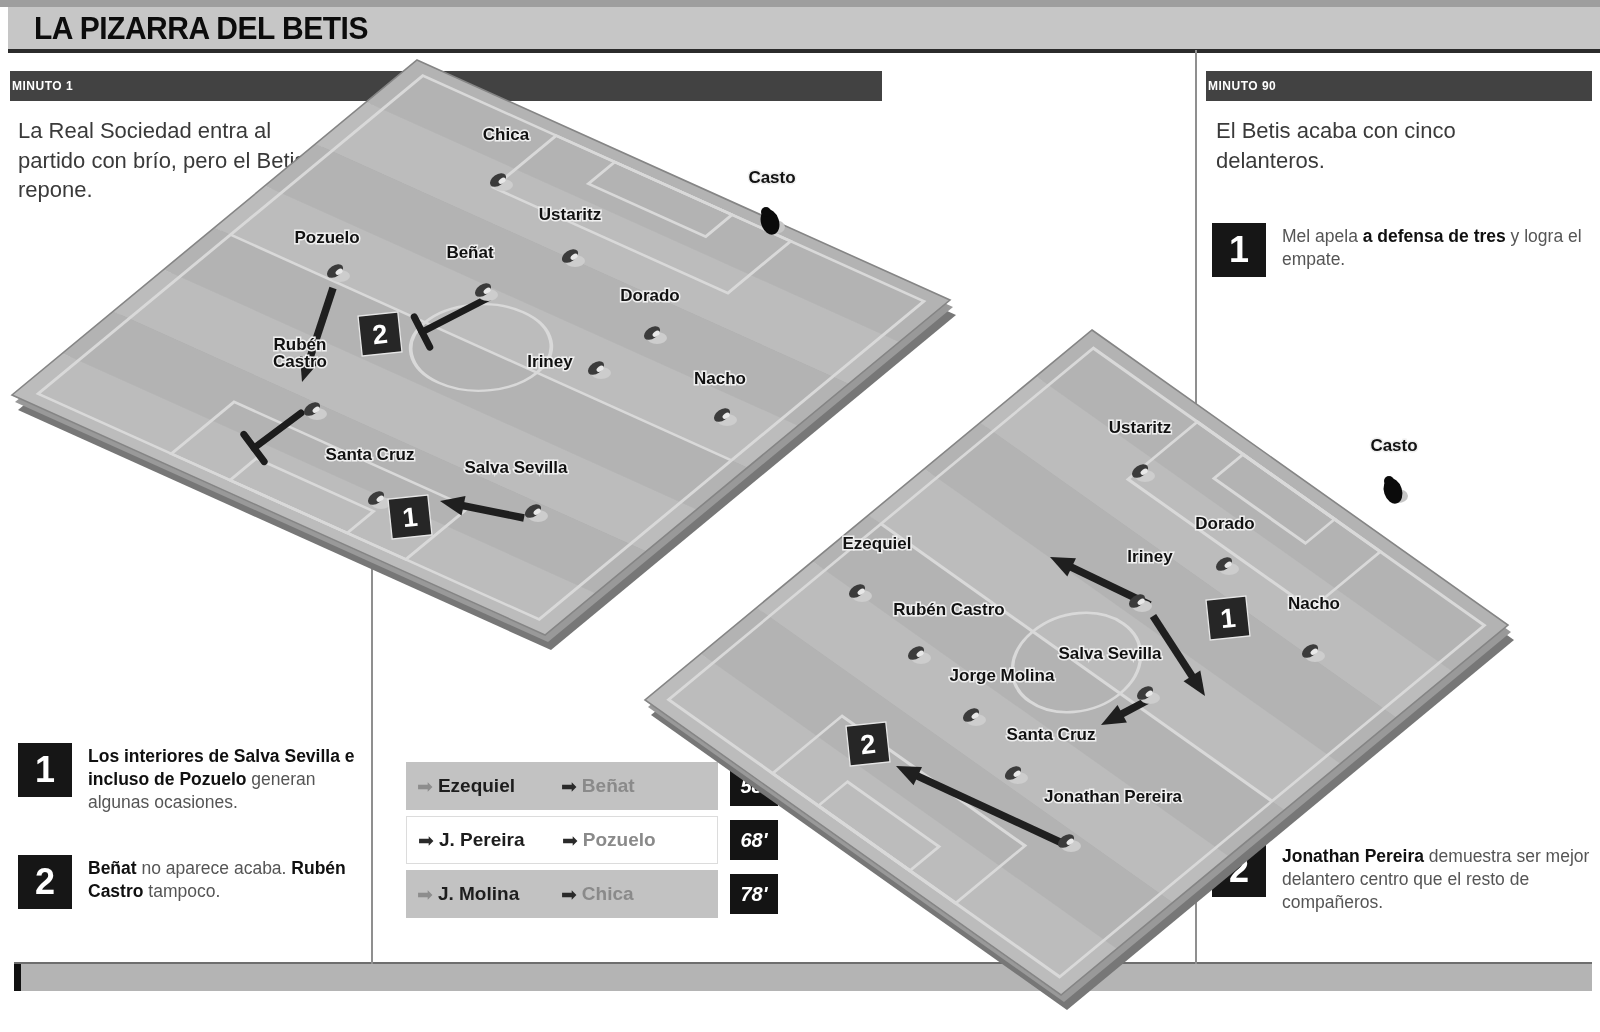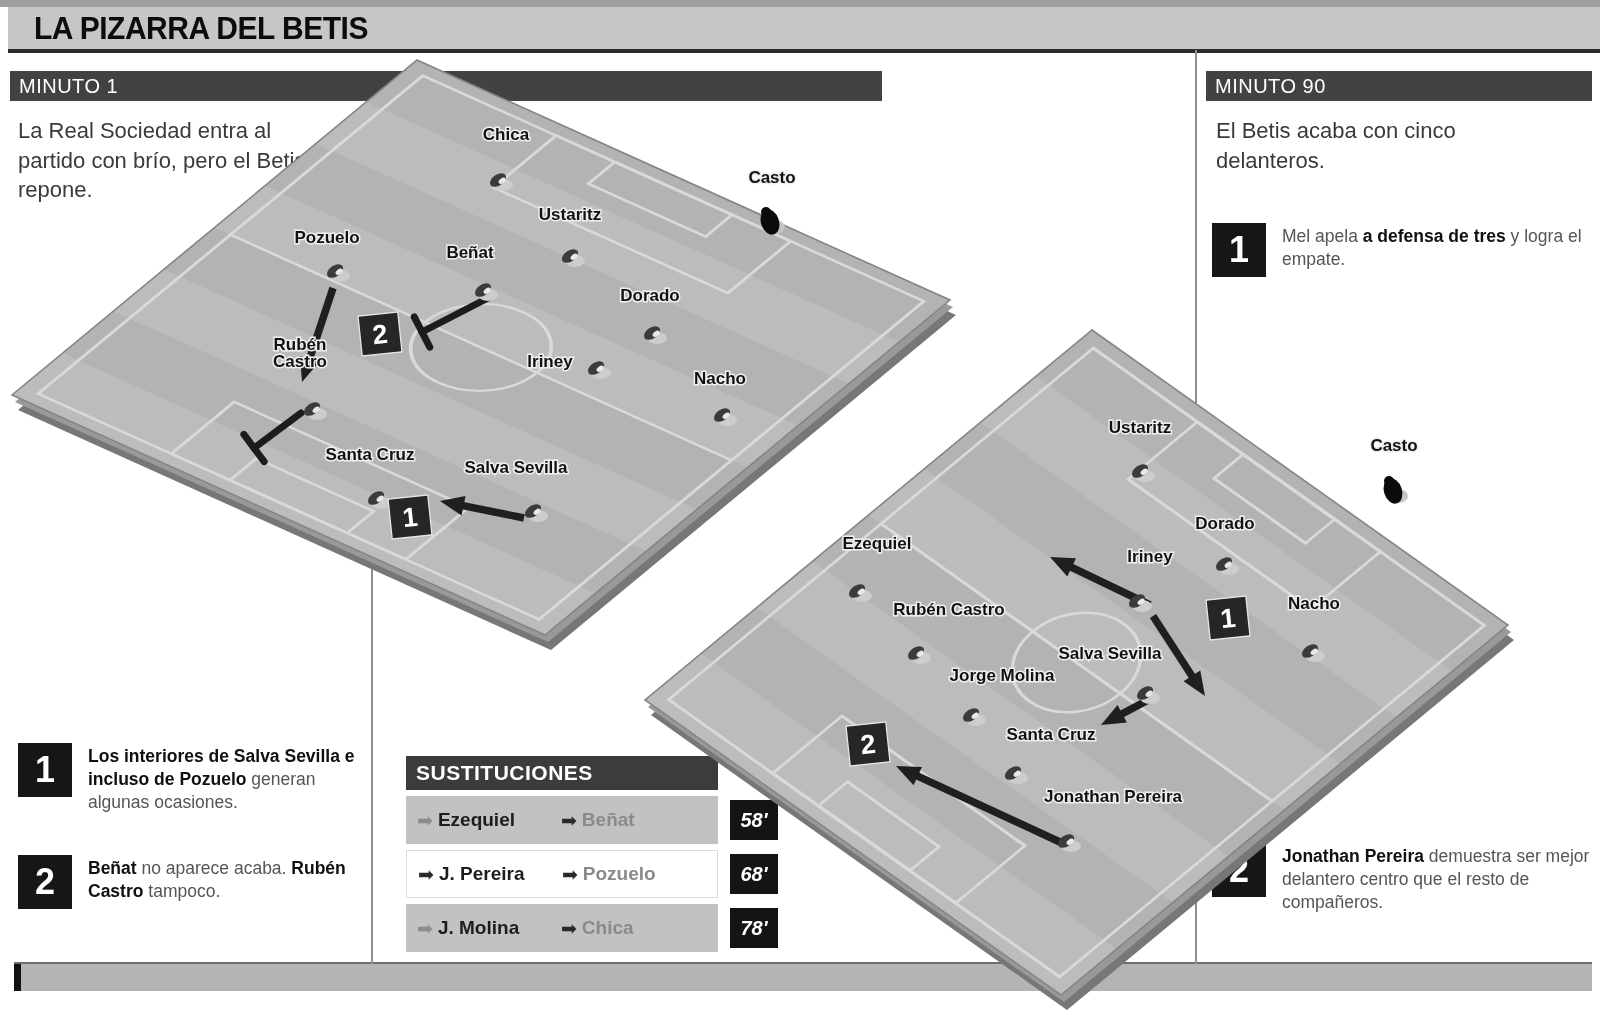--- a/index.html
+++ b/index.html
@@ -8,23 +8,23 @@
   .abs{position:absolute;}
 
   
   #top-strip{left:0;top:0;width:1600px;height:7px;background:#9e9e9e;}
   #title-band{left:8px;top:7px;width:1600px;height:42px;background:#c6c6c6;
               border-bottom:4px solid #2b2b2b;display:flex;align-items:center;}
   #title-band .t{font-size:30px;font-weight:800;letter-spacing:-.5px;color:#0c0c0c;
                  padding-left:26px;transform:scaleY(1.05);}
 
   
-  .section-bar{height:30px;background:#424242;color:#fff;font-weight:400;
-               font-size:20px;letter-spacing:.5px;display:flex;align-items:center;
-               padding-left:9px;box-sizing:border-box;z-index:1;}
+  .section-bar{height:30px;background:#424242;color:#fff;font-weight:700;
+               font-size:12px;letter-spacing:.5px;display:flex;align-items:center;
+               padding-left:2px;box-sizing:border-box;z-index:1;}
   #minuto1-bar{left:10px;top:71px;width:872px;}
   #minuto90-bar{left:1206px;top:71px;width:386px;}
 
   
   .vdiv{width:2px;background:#8f8f8f;z-index:1;}
   #vdiv-left{left:371px;top:104px;height:860px;}
   #vdiv-right{left:1195px;top:50px;height:914px;}
 
   
   .intro{font-size:22px;line-height:1.35;color:#3a3a3a;z-index:1;}
@@ -107,21 +107,20 @@
 <div class="abs note" id="note-r1">
   <div class="note-num">1</div>
   <div class="note-text"><span class="seg-r">Mel apela </span><span class="seg-b">a defensa de tres</span><span class="seg-r"> y logra el empate.</span></div>
 </div>
 <div class="abs note" id="note-r2">
   <div class="note-num">2</div>
   <div class="note-text"><span class="seg-b">Jonathan Pereira</span><span class="seg-r"> demuestra ser mejor delantero centro que el resto de compañeros.</span></div>
 </div>
 
 <div class="abs" id="subs">
-  <div id="subs-header">SUSTITUCIONES</div>
 
   <div class="sub-row gray">
     <div class="sub-strip">
       <span class="sub-arrow dim">➡</span>
       <span class="sub-out">Ezequiel</span>
       <span class="sub-arrow dark">➡</span>
       <span class="sub-in">Beñat</span>
     </div>
     <span class="sub-min">58'</span>
   </div>

